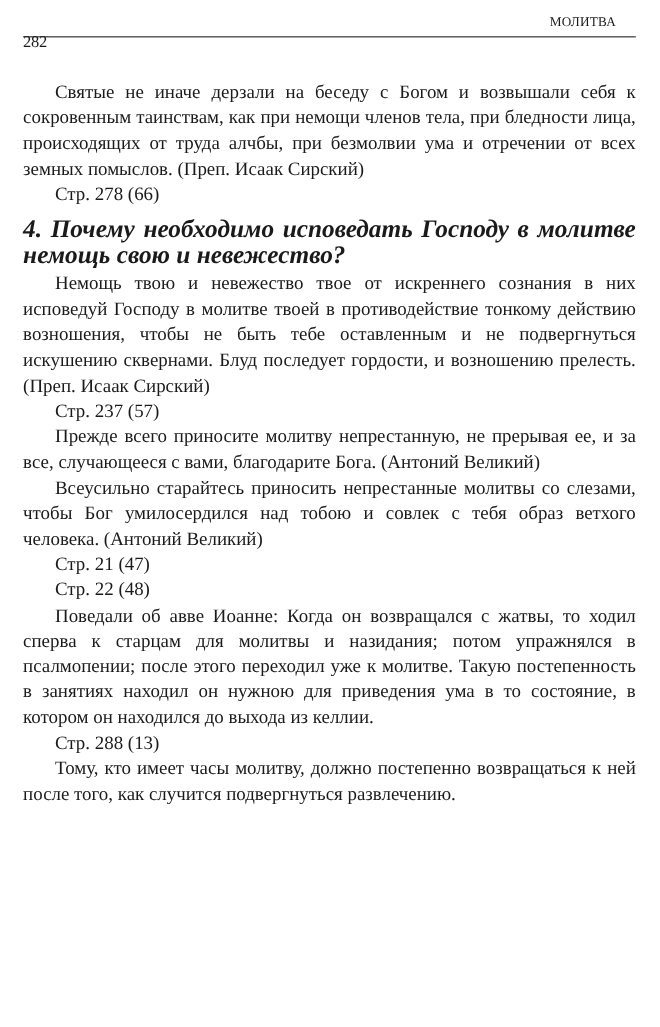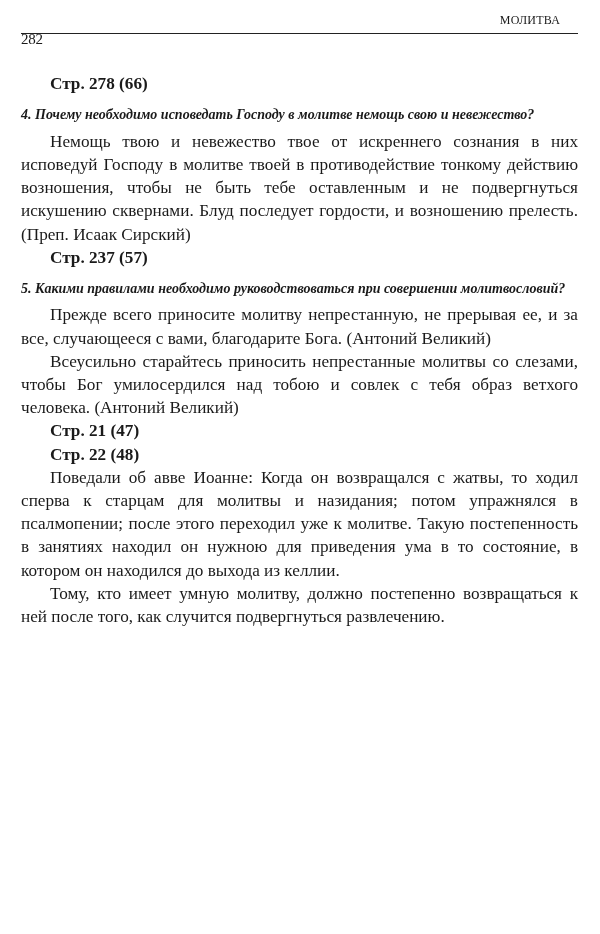--- a/index.html
+++ b/index.html
@@ -20,42 +20,43 @@
       position: absolute; right: 18px; top: 3px;
       font-size: 12px; letter-spacing: 0.2px;
     }
     .content {
       position: absolute; left: 21px; top: 72px; width: 557px;
       font-size: 17.2px; line-height: 23.2px;
       text-align: justify;
       hyphens: manual;
     }
     .para { text-indent: 29px; margin: 0; }
-    .ref { padding-left: 29px; margin: 0; font-weight: bold; }
+    .ref { padding-left: 29px; margin: 0; }
     .question {
       font-weight: bold; font-style: italic;
       margin: 8px 0 3px 0;
       line-height: 23.5px;
-      font-size: 14px;
+      font-size: 23px;
     }
     .question.q6 { margin-top: 10px; }
   </style>
 </head>
 <body>
 
 <div class="page-header">
   <span class="page-number">282</span>
   <span class="running-title">МОЛИТВА</span>
 </div>
 
 <div class="content">
+  <p class="para">Святые не иначе дерзали на беседу с Богом и возвышали себя к сокровенным таинствам, как при немощи членов тела, при бледности лица, происходящих от труда алчбы, при безмолвии ума и отречении от всех земных помыслов. (Преп. Исаак Сирский)</p>
   <p class="ref">Стр. 278 (66)</p>
   <p class="question">4. Почему необходимо исповедать Господу в молитве немощь свою и невежество?</p>
   <p class="para">Немощь твою и невежество твое от искреннего сознания в них исповедуй Господу в молитве твоей в противодействие тонкому действию возношения, чтобы не быть тебе оставленным и не подвергнуться искушению сквернами. Блуд последует гордости, и возношению прелесть. (Преп. Исаак Сирский)</p>
   <p class="ref">Стр. 237 (57)</p>
-  <p class="question">5. Какими правилами необходимо руководствоваться при совершении молитвословий?</p>
   <p class="para">Прежде всего приносите молитву непрестанную, не прерывая ее, и за все, случающееся с вами, благодарите Бога. (Антоний Великий)</p>
   <p class="para">Всеусильно старайтесь приносить непрестанные молитвы со слезами, чтобы Бог умилосердился над тобою и совлек с тебя образ ветхого человека. (Антоний Великий)</p>
   <p class="ref">Стр. 21 (47)</p>
   <p class="ref">Стр. 22 (48)</p>
   <p class="para">Поведали об авве Иоанне: Когда он возвращался с жатвы, то ходил сперва к старцам для молитвы и назидания; потом упражнялся в псалмопении; после этого переходил уже к молитве. Такую постепенность в занятиях находил он нужною для приведения ума в то состояние, в котором он находился до выхода из келлии.</p>
-  <p class="para">Тому, кто имеет умную молитву, должно постепенно возвращаться к ней после того, как случится подвергнуться развлечению.</p>
+  <p class="ref">Стр. 288 (13)</p>
+  <p class="para">Тому, кто имеет часы молитву, должно постепенно возвращаться к ней после того, как случится подвергнуться развлечению.</p>
 </div>
 
 </body></html>

